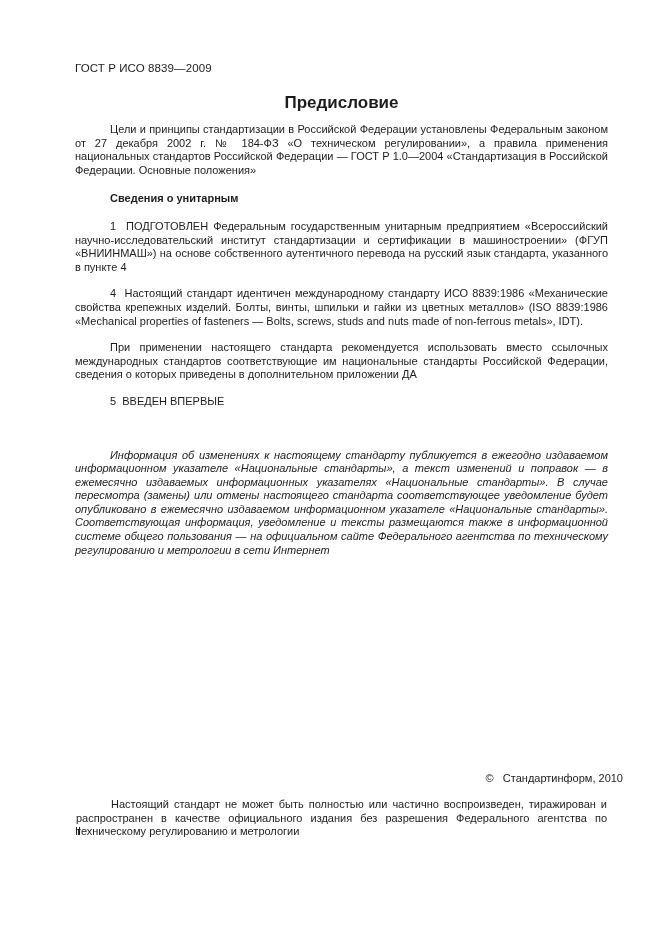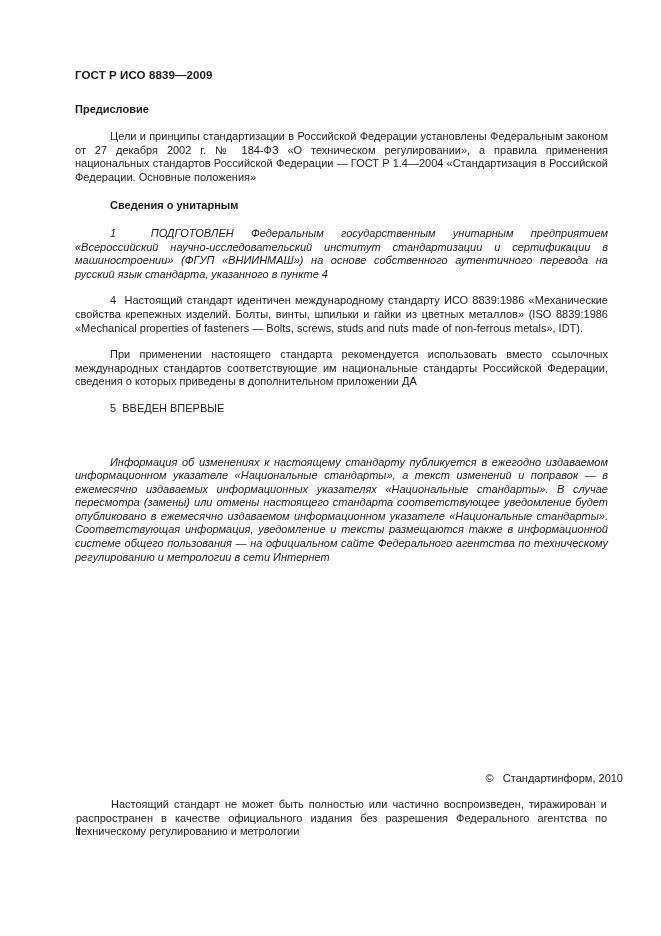--- a/index.html
+++ b/index.html
@@ -13,46 +13,44 @@
     height: 936px;
     background: #ffffff;
     box-sizing: border-box;
     padding: 61px 53px 0 75px;
     font-family: "Liberation Sans", "DejaVu Sans", sans-serif;
     font-size: 11px;
     line-height: 13.6px;
     color: #1c1c1c;
   }
   .doc-header {
-    font-weight: bold;
+    font-weight: normal;
     font-size: 11.5px;
     line-height: 14px;
     letter-spacing: 0.1px;
-    margin-top: 7px;
   }
   .doc-title {
     font-weight: bold;
-    font-size: 11px;
+    font-size: 17px;
     line-height: 15px;
-    text-align: left;
+    text-align: center;
     margin: 20px 0 0 0;
   }
   .para {
     margin: 13px 0 0 0;
     text-align: justify;
     text-indent: 35px;
   }
   .sec-heading {
     font-weight: bold;
     margin: 15px 0 0 0;
     padding-left: 35px;
   }
   .item-first {
     margin-top: 14px;
-    font-style: italic;
   }
   .pub-note {
     font-style: italic;
     margin-top: 40px;
   }
   .copyright {
     position: absolute;
     top: 772px;
     right: 38px;
     text-align: right;
@@ -72,21 +70,21 @@
 </style>
 </head>
 <body>
 
 <div class="page">
 
   <div class="doc-header">ГОСТ Р ИСО 8839—2009</div>
 
   <h1 class="doc-title">Предисловие</h1>
 
-  <p class="para">Цели и принципы стандартизации в Российской Федерации установлены Федеральным законом от 27 декабря 2002 г. № 184-ФЗ «О техническом регулировании», а правила применения национальных стандартов Российской Федерации — ГОСТ Р 1.4—2004 «Стандартизация в Российской Федерации. Основные положения»</p>
+  <p class="para">Цели и принципы стандартизации в Российской Федерации установлены Федеральным законом от 27 декабря 2002 г. № 184-ФЗ «О техническом регулировании», а правила применения национальных стандартов Российской Федерации — ГОСТ Р 1.0—2004 «Стандартизация в Российской Федерации. Основные положения»</p>
 
   <div class="sec-heading">Сведения о унитарным</div>
 
   <p class="para item-first">1&nbsp;&nbsp;ПОДГОТОВЛЕН Федеральным государственным унитарным предприятием «Всероссийский научно-исследовательский институт стандартизации и сертификации в машиностроении» (ФГУП «ВНИИНМАШ») на основе собственного аутентичного перевода на русский язык стандарта, указанного в пункте 4</p>
 
 
 
   <p class="para">4&nbsp;&nbsp;Настоящий стандарт идентичен международному стандарту ИСО 8839:1986 «Механические свойства крепежных изделий. Болты, винты, шпильки и гайки из цветных металлов» (ISO 8839:1986 «Mechanical properties of fasteners — Bolts, screws, studs and nuts made of non-ferrous metals», IDT).</p>
 
   <p class="para">При применении настоящего стандарта рекомендуется использовать вместо ссылочных международных стандартов соответствующие им национальные стандарты Российской Федерации, сведения о которых приведены в дополнительном приложении ДА</p>

